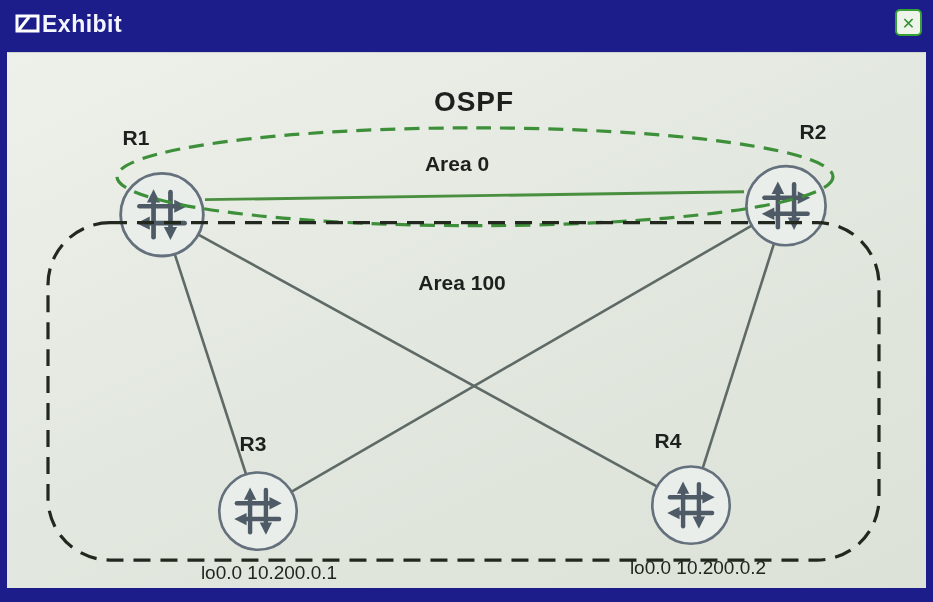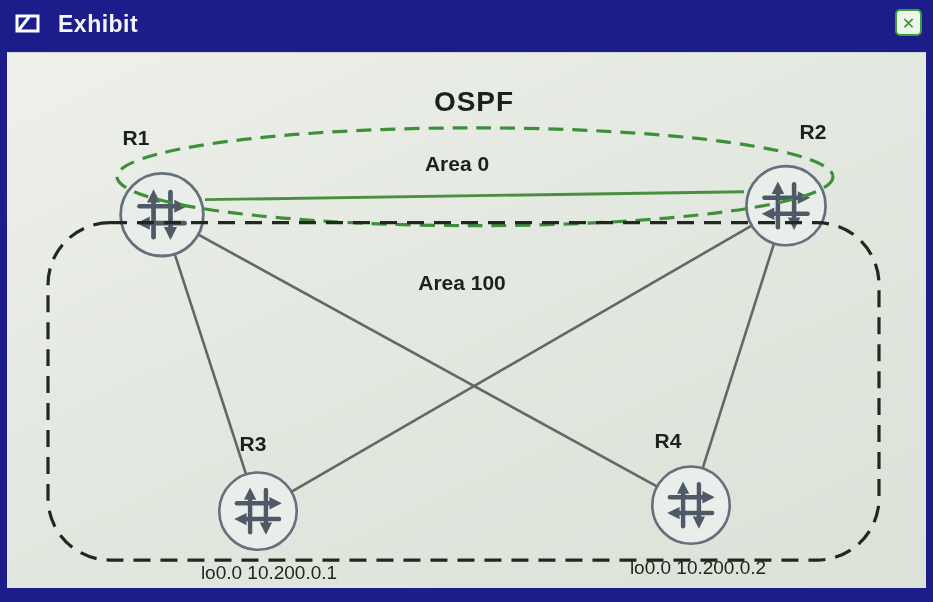--- a/index.html
+++ b/index.html
@@ -3,21 +3,21 @@
 <meta charset="utf-8">
 <style>
   html,body{margin:0;padding:0;background:#9aa0a6;font-family:"Liberation Sans",sans-serif;}
   .window{
     width:933px;height:602px;position:relative;margin:0 auto;
     background:#1c1d8a;box-sizing:border-box;overflow:hidden;
     box-shadow:0 2px 10px rgba(0,0,0,.5);
   }
   .titlebar{
     position:absolute;top:0;left:0;right:0;height:48px;
-    display:flex;align-items:center;gap:16px;padding:0 14px;
+    display:flex;align-items:center;gap:0;padding:0 14px;
     color:#ffffff;box-sizing:border-box;
   }
   .titlebar .title-text{
     font-size:23px;font-weight:bold;letter-spacing:.5px;color:#f4f6ff;
   }
   .exhibit-icon{display:flex;align-items:center;}
   .close-btn{
     position:absolute;top:9px;right:11px;width:27px;height:27px;
     border:2px solid #35a035;border-radius:5px;background:#eef4ea;
     color:#2e8f2e;font-weight:bold;font-size:16px;line-height:25px;

